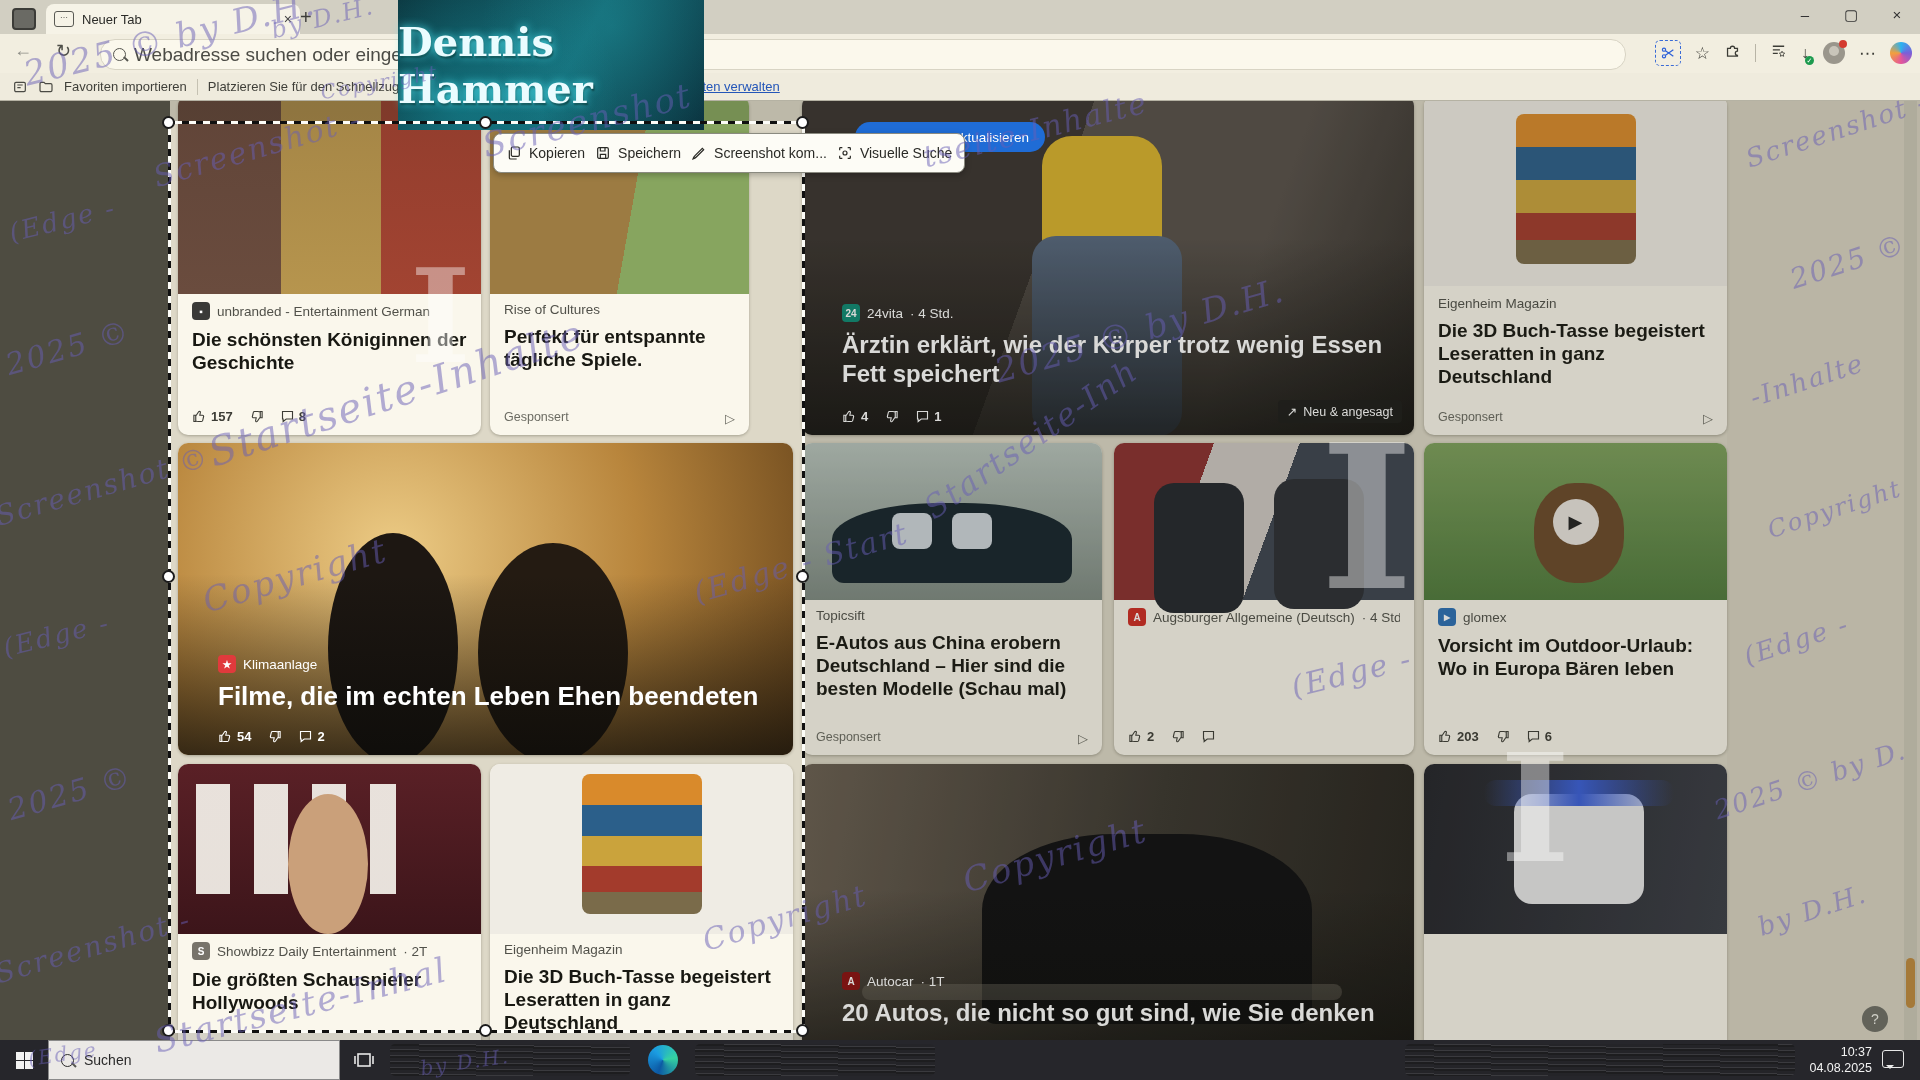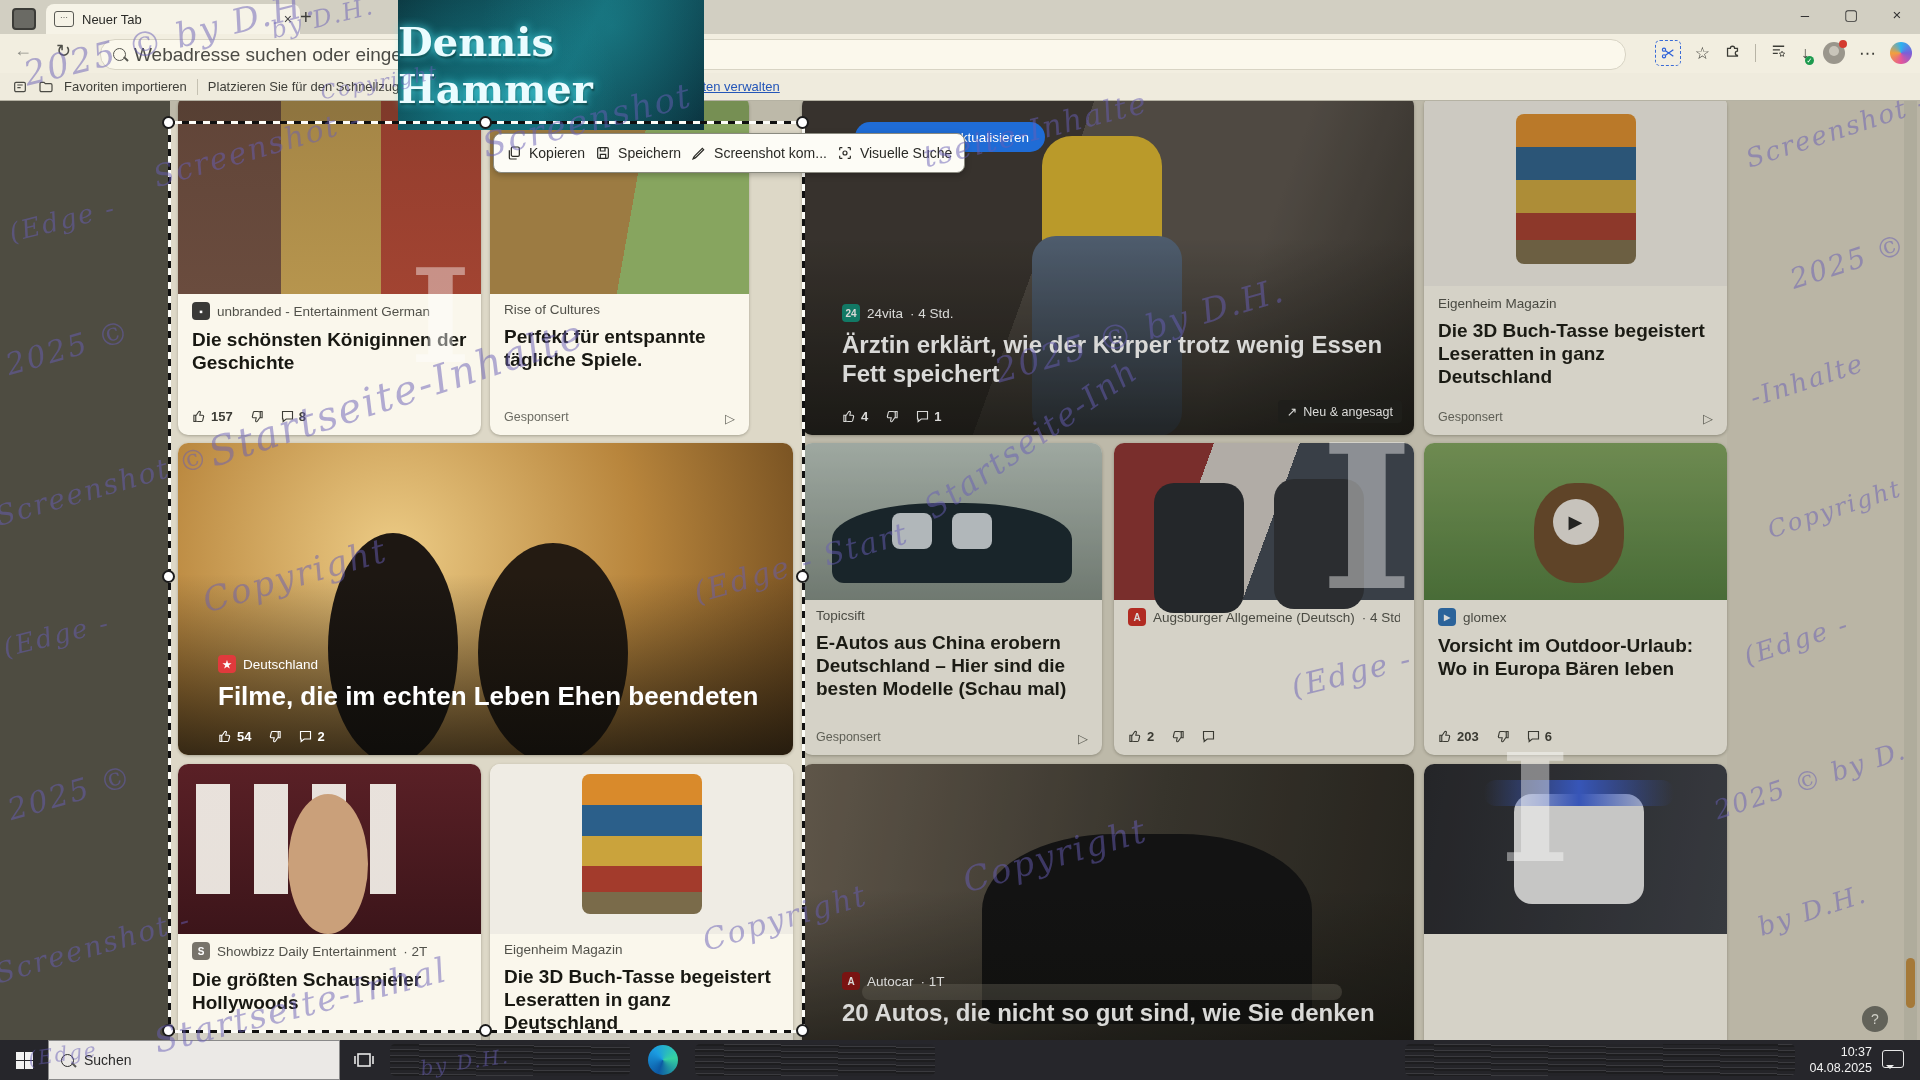--- a/index.html
+++ b/index.html
@@ -241,21 +241,21 @@
 
   <article class="card ovl" style="left:178px;top:343px;width:615px;height:312px">
     <div class="cimg img-films" style="height:312px">
       <span class="art" style="left:150px;top:90px;width:130px;height:230px;background:#1d1712"></span>
       <span class="art" style="left:300px;top:100px;width:150px;height:220px;background:#241b12"></span>
     </div>
     <div class="shade"></div>
     <div class="body" style="top:212px">
       <div class="srow">
           <span class="logo" style="background:#e03a3c">★</span>
-          <span>Deutschland</span>
+          <span>Klimaanlage</span>
         </div>
       <h3 class="title" style="font-size:26px">Filme, die im echten Leben Ehen beendeten</h3>
     </div>
     <div class="acts">
       <span class="act">
           <svg width="15" height="15" viewBox="0 0 24 24" fill="none" stroke="currentColor" stroke-width="1.8">
             <path d="M3 10h3v10H3zM6 19c1 .7 2.2 1 4 1h5.1c1 0 1.8-.7 2-1.6l1.5-6.4c.3-1.2-.7-2-1.9-2h-4.2l.9-4.4c.2-1-.5-1.9-1.5-1.9-.5 0-1 .3-1.3.7L6.9 10H6"></path>
           </svg>
           <b>54</b>
         </span>

